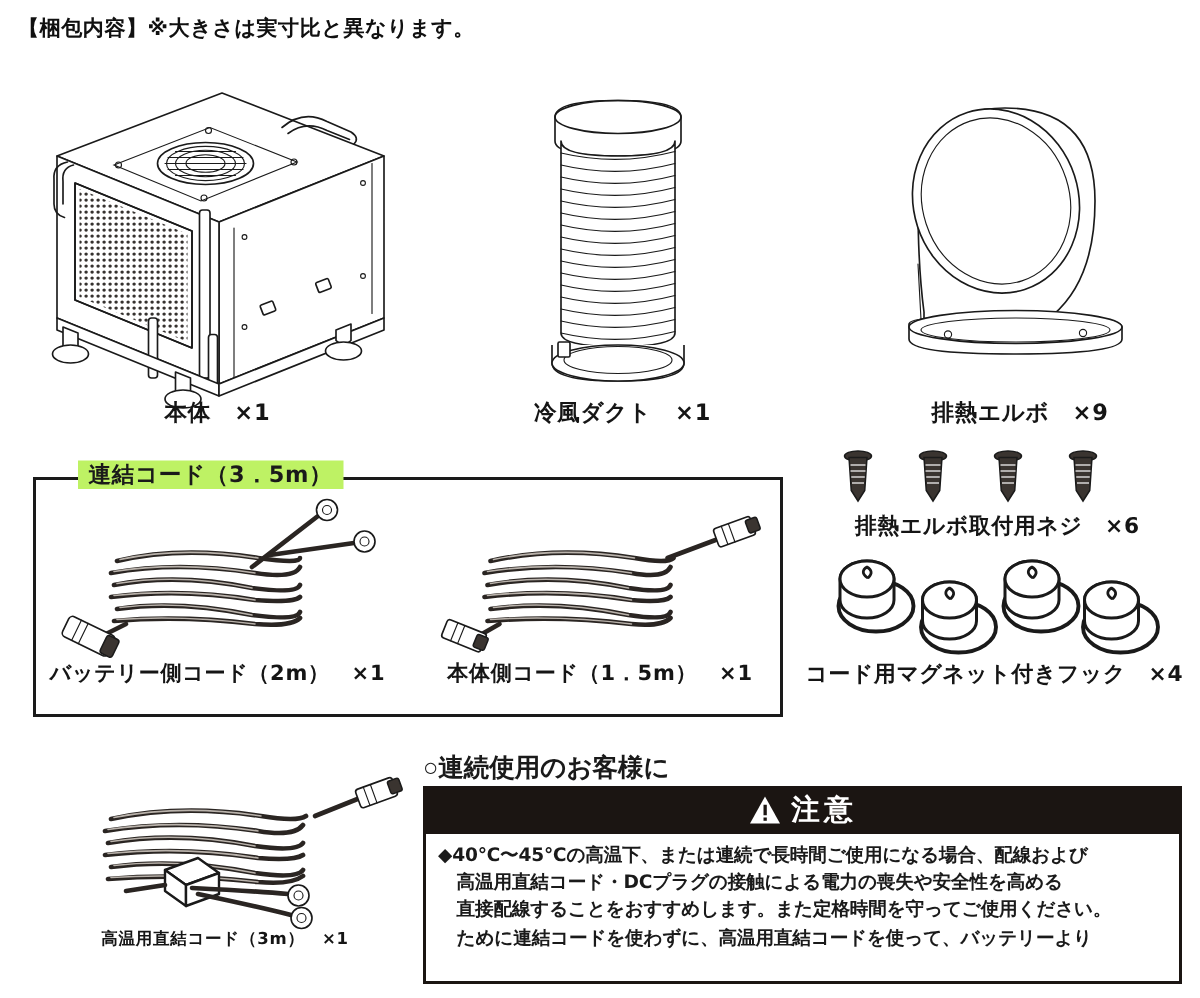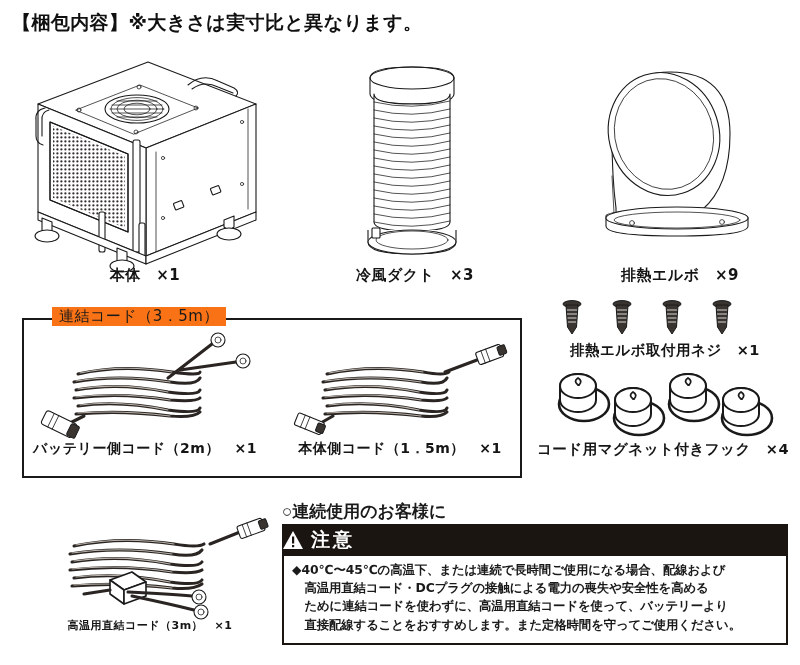--- a/index.html
+++ b/index.html
@@ -9,45 +9,45 @@
     color:#1a1a1a;
     -webkit-font-smoothing:antialiased;
   }
   .abs{position:absolute;}
   .lbl{
     font-weight:bold;text-align:center;white-space:nowrap;
     font-size:15px;letter-spacing:0.5px;color:#151515;
   }
   
   #page-title{
-    left:12px;top:10px;font-size:19px;font-weight:bold;white-space:nowrap;
+    left:12px;top:10px;font-size:14px;font-weight:bold;white-space:nowrap;
     letter-spacing:0.4px;color:#101010;
   }
   
   #cord-group{
     left:22px;top:318px;width:500px;height:160px;
     border:2px solid #1a1a1a;box-sizing:border-box;
   }
   #cord-group-label{
-    left:52px;top:307px;background:#f97316;padding:0 7px;
-    font-size:15px;font-weight:normal;white-space:nowrap;letter-spacing:.5px;
+    left:52px;top:307px;background:#bef264;padding:0 7px;
+    font-size:15px;font-weight:bold;white-space:nowrap;letter-spacing:.5px;
   }
   
   #warn-heading{
     left:282px;top:500px;font-size:17px;font-weight:bold;white-space:nowrap;font-family:Liberation Mono, monospace;
   }
   #warn-box{left:282px;top:524px;width:506px;height:128px;}
   #warn-bar{
     background:#1b1512;height:32px;display:flex;align-items:center;
-    gap:7px;
+    justify-content:center;gap:7px;
   }
   #warn-bar .wtxt{color:#fff;font-weight:bold;font-size:19px;letter-spacing:3px;}
   #warn-body{
     border:2px solid #1b1512;border-top:none;box-sizing:border-box;
-    height:89px;padding:5px 8px 4px 8px;
+    height:100px;padding:5px 8px 4px 8px;
   }
   #warn-body p{
     margin:0;font-size:12.4px;font-weight:bold;line-height:1.47;
     letter-spacing:-0.1px;text-align:justify;text-justify:inter-character;
   }
   svg{display:block;overflow:visible;}
   .ln{fill:none;stroke:#1a1a1a;stroke-width:1.1;stroke-linecap:round;stroke-linejoin:round;}
   .ln-t{fill:none;stroke:#1a1a1a;stroke-width:0.75;stroke-linecap:round;}
   .fillw{fill:#ffffff;stroke:#1a1a1a;stroke-width:1.1;stroke-linejoin:round;}
   .cordstroke{fill:none;stroke:#2a2522;stroke-width:3.1;stroke-linecap:round;}
@@ -155,21 +155,21 @@
       <path d="M24 156 q38 9 76 -1"></path>
         <path d="M24 164 q38 9 76 -1"></path>
     </g>
 
     <path class="fillw" d="M18 172 l0 12 q0 12 44 12 q44 0 44 -12 l0 -12"></path>
     <ellipse class="fillw" cx="62" cy="184" rx="44" ry="12"></ellipse>
     <ellipse class="ln-t" cx="62" cy="182" rx="36" ry="9"></ellipse>
     <rect class="fillw" x="22" y="170" width="8" height="10" rx="1"></rect>
   </svg>
 </div>
-<div class="abs lbl" style="left:325px;top:266px;width:180px;">冷風ダクト　×3</div>
+<div class="abs lbl" style="left:325px;top:266px;width:180px;">冷風ダクト　×1</div>
 
 <div class="abs" style="left:592px;top:58px;width:175px;height:200px;">
   <svg width="175" height="200" viewBox="0 0 175 200">
 
     <path class="fillw" d="M20 78 q0 -64 58 -64 q60 0 60 62 q0 52 -28 76 l0 22 l-86 0 l0 -24 q-4 -30 -4 -72 z"></path>
 
     <g transform="rotate(-18 72 76)">
       <ellipse class="fillw" cx="72" cy="76" rx="55" ry="62"></ellipse>
       <ellipse class="ln-t" cx="72" cy="76" rx="49" ry="56"></ellipse>
     </g>
@@ -302,21 +302,21 @@
       <path class="dark" d="M6 7 l12 0 l-1.5 22 l-4.5 7 l-4.5 -7 z"></path>
       <g stroke="#fff" stroke-width="0.8">
           <line x1="7" y1="12" x2="17" y2="12"></line>
           <line x1="7" y1="16" x2="17" y2="16"></line>
           <line x1="7.5" y1="20" x2="16.5" y2="20"></line>
           <line x1="8" y1="24" x2="16" y2="24"></line>
         </g>
     </g>
   </svg>
 </div>
-<div class="abs lbl" style="left:545px;top:341px;width:240px;font-size:14.5px;">排熱エルボ取付用ネジ　×1</div>
+<div class="abs lbl" style="left:545px;top:341px;width:240px;font-size:14.5px;">排熱エルボ取付用ネジ　×6</div>
 
 <div class="abs" style="left:552px;top:376px;width:220px;height:60px;">
   <svg width="220" height="60" viewBox="0 0 220 60">
     <g>
       <ellipse class="fillw" cx="32" cy="28" rx="25" ry="17" style="stroke-width:2.6"></ellipse>
       <path class="fillw" d="M8 10 a18 12 0 0 1 36 0 l0 14 a18 12 0 0 1 -36 0 z" style="stroke-width:2"></path>
       <ellipse class="fillw" cx="26" cy="10" rx="18" ry="12" style="stroke-width:2"></ellipse>
       <path class="ln" d="M26 9 q-5 -4 0 -7 q5 3 1 7" style="stroke-width:1.8"></path>
     </g>
     <g transform="translate(55,14)">
@@ -394,16 +394,16 @@
     <svg width="22" height="20" viewBox="0 0 22 20">
       <polygon points="11,1 21,19 1,19" fill="#ffffff"></polygon>
       <rect x="10" y="6.5" width="2.2" height="7" fill="#1b1512"></rect>
       <rect x="10" y="15" width="2.2" height="2.2" fill="#1b1512"></rect>
     </svg>
     <span class="wtxt">注意</span>
   </div>
   <div id="warn-body">
     <p>◆40℃〜45℃の高温下、または連続で長時間ご使用になる場合、配線および</p>
     <p style="text-indent:1em;">高温用直結コード・DCプラグの接触による電力の喪失や安全性を高める</p>
+    <p style="text-indent:1em;">直接配線することをおすすめします。また定格時間を守ってご使用ください。</p>
     <p style="text-indent:1em;">ために連結コードを使わずに、高温用直結コードを使って、バッテリーより</p>
-    <p style="text-indent:1em;">直接配線することをおすすめします。また定格時間を守ってご使用ください。</p>
   </div>
 </div>
 
 </body></html>

